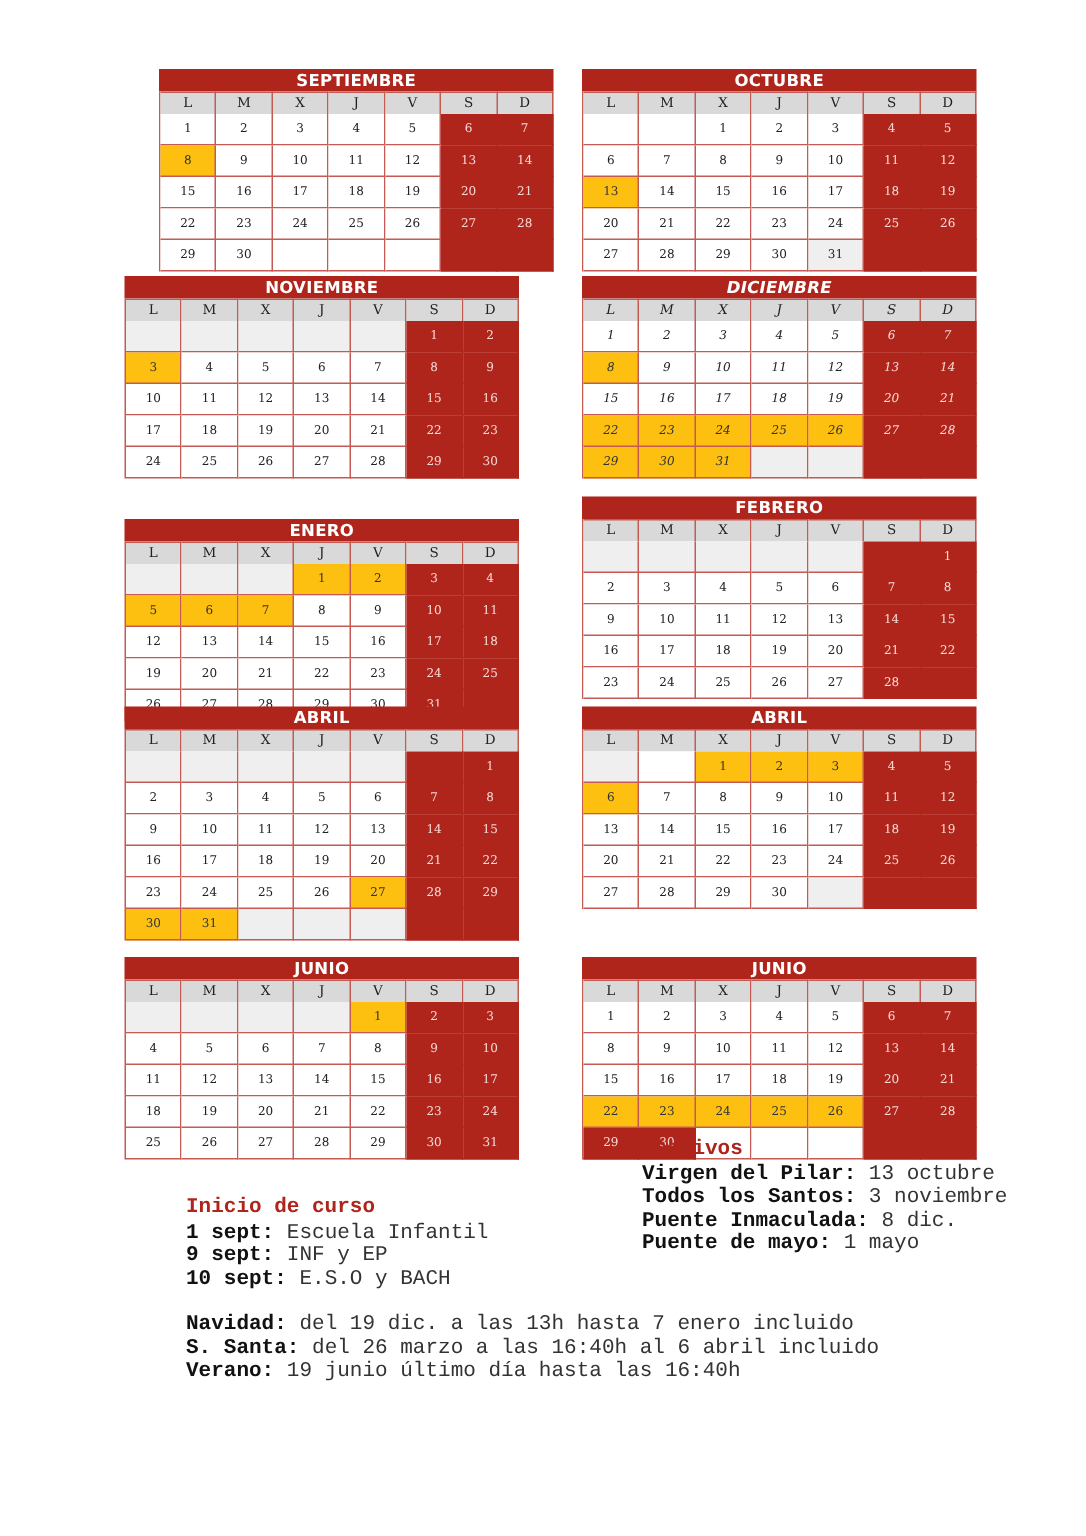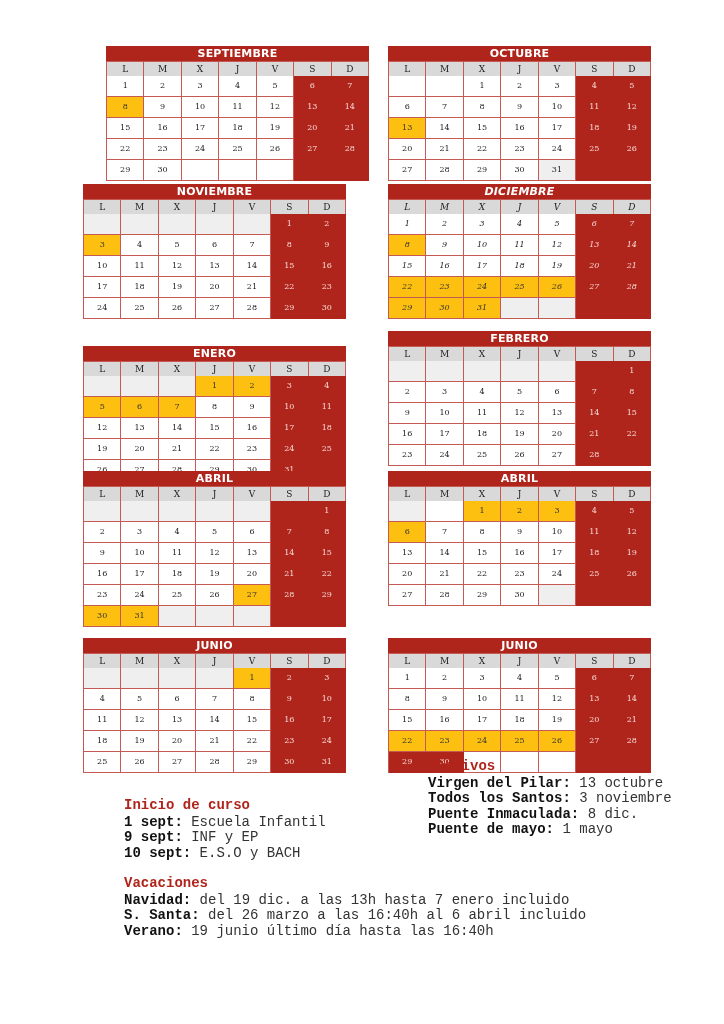--- a/index.html
+++ b/index.html
@@ -504,21 +504,20 @@
         </div>
       </div>
     </div>
 
   <div class="notes" style="left:124px; top:798px;">
     <div class="nh">Inicio de curso</div>
     <div><b>1 sept:</b><span> Escuela Infantil</span></div>
     <div><b>9 sept:</b><span> INF y EP</span></div>
     <div><b>10 sept:</b><span> E.S.O y BACH</span></div>
     <div style="height:15px"></div>
-    <div class="nh">Vacaciones</div>
     <div><b>Navidad:</b><span> del 19 dic. a las 13h hasta 7 enero incluido</span></div>
     <div><b>S. Santa:</b><span> del 26 marzo a las 16:40h al 6 abril incluido</span></div>
     <div><b>Verano:</b><span> 19 junio último día hasta las 16:40h</span></div>
   </div>
 
   <div class="notes" style="left:428px; top:759px;">
     <div class="nh">Festivos</div>
     <div><b>Virgen del Pilar:</b><span> 13 octubre</span></div>
     <div><b>Todos los Santos:</b><span> 3 noviembre</span></div>
     <div><b>Puente Inmaculada:</b><span> 8 dic.</span></div>

